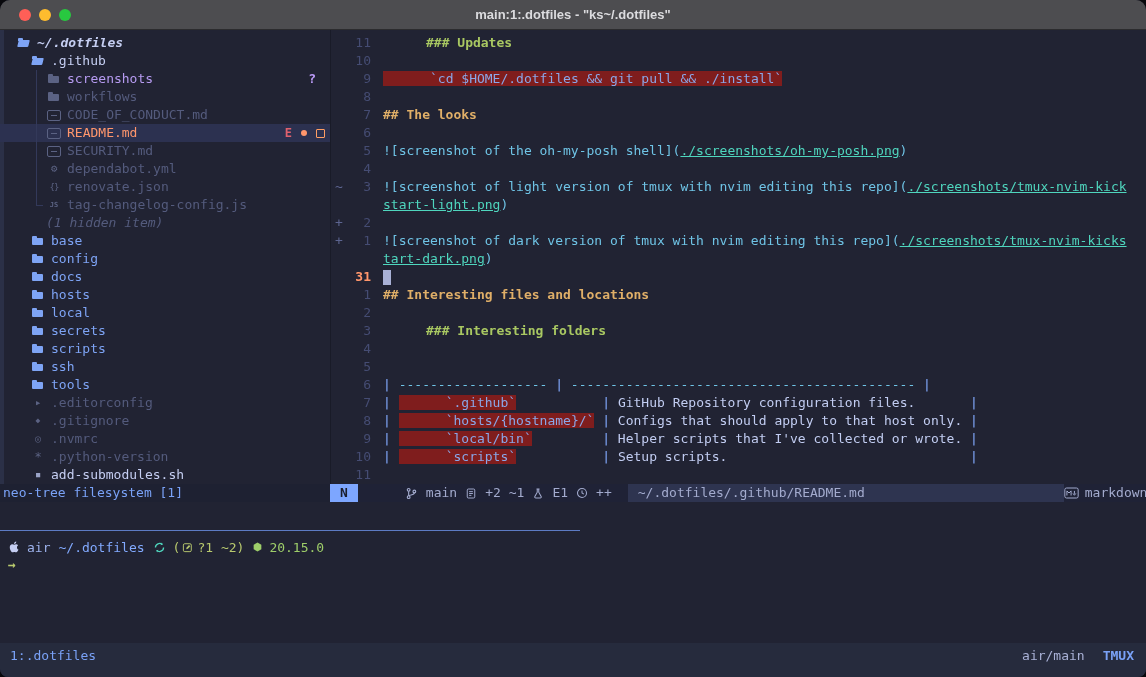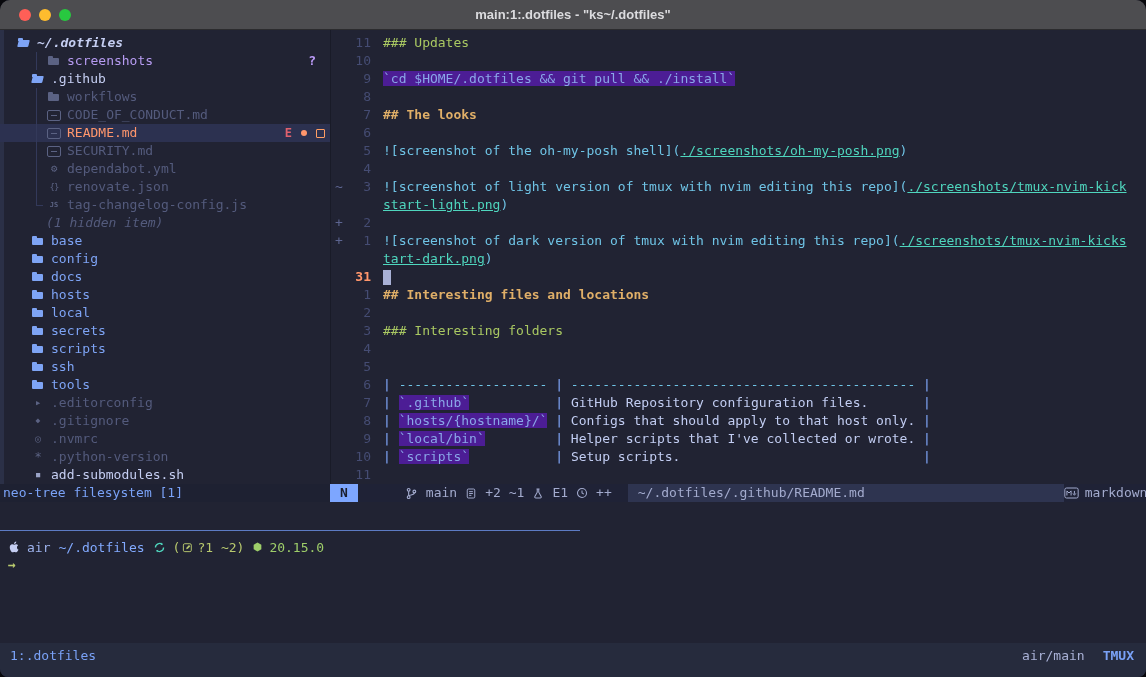--- a/index.html
+++ b/index.html
@@ -62,22 +62,22 @@
   .mk-sq { width:9px; height:9px; border:1.5px solid #ff9e64; border-radius:1px; }
 
   
   .editor { flex:1; border-left:1px solid #191b28; padding-top:4px; overflow:hidden; }
   .eline { height:18px; display:flex; font-size:13px; line-height:18px; white-space:pre; }
   .sign { width:14px; flex:none; padding-left:4px; color:#5d6591; }
   .nr { width:26px; flex:none; text-align:right; color:#454c73; }
   .nr.cur { color:#ff966c; font-weight:bold; }
   .etext { margin-left:12px; }
   .h2 { color:#e0af68; font-weight:bold; }
-  .h3 { color:#a9c862; font-weight:normal; }
-  .code { color:#8aa7e8; background:#4c1d95; }
+  .h3 { color:#a9c862; font-weight:bold;margin-left:43px; }
+  .code { color:#8aa7e8; background:#7f1d1d;padding-left:47px; }
   .link { color:#6fc4e6; }
   .url { color:#4fd6be; text-decoration:underline; }
   .punct { color:#82aaff; }
   .dash { color:#6fc4e6; }
   .th { color:#82aaff; font-weight:bold; }
   .plain { color:#c2cdf2; }
   .cursor { display:inline-block; width:8px; height:15px; background:#a9b1d6; transform:translateY(2px); }
 
   
   .statusrow { height:18px; flex:none; display:flex; font-size:13px; line-height:18px; }
@@ -127,22 +127,22 @@
       <span class="light green"></span>
     </div>
     <span class="title">main:1:.dotfiles - "ks~/.dotfiles"</span>
   </div>
 
   <div class="main">
     <div class="sidebar">
       <div class="leftstrip"></div>
       <div>
           <div class="srow"><span class="indent d0"></span><span class="ticon i-folder-open icls-blue"></span><span class="tlabel root">~/.dotfiles</span></div>
+          <div class="srow"><span class="indent d1"></span><span class="ticon i-folder-open icls-blue"></span><span class="tlabel bright">.github</span></div>
           <div class="srow"><span class="indent d2 guide"></span><span class="ticon i-folder icls-dim"></span><span class="tlabel untracked">screenshots</span><span class="badge-q">?</span></div>
-          <div class="srow"><span class="indent d1"></span><span class="ticon i-folder-open icls-blue"></span><span class="tlabel bright">.github</span></div>
           <div class="srow"><span class="indent d2 guide"></span><span class="ticon i-folder icls-dim"></span><span class="tlabel dim">workflows</span></div>
           <div class="srow"><span class="indent d2 guide"></span><span class="ticon i-md icls-dim"></span><span class="tlabel dim">CODE_OF_CONDUCT.md</span></div>
           <div class="srow selected"><span class="indent d2 guide"></span><span class="ticon i-md icls-dim"></span><span class="tlabel active">README.md</span><span class="markers"><span class="mk-e">E</span><span class="mk-dot"></span><span class="mk-sq"></span></span></div>
           <div class="srow"><span class="indent d2 guide"></span><span class="ticon i-md icls-dim"></span><span class="tlabel dim">SECURITY.md</span></div>
           <div class="srow"><span class="indent d2 guide"></span><span class="ticon i-gear icls-dim"></span><span class="tlabel dim">dependabot.yml</span></div>
           <div class="srow"><span class="indent d2 guide"></span><span class="ticon i-braces icls-dim"></span><span class="tlabel dim">renovate.json</span></div>
           <div class="srow"><span class="indent d2 guide last"></span><span class="ticon i-js icls-dim"></span><span class="tlabel dim">tag-changelog-config.js</span></div>
           <div class="srow"><span class="indent d2"></span><span class="tlabel note">(1 hidden item)</span></div>
           <div class="srow"><span class="indent d1"></span><span class="ticon i-folder icls-blue"></span><span class="tlabel folder">base</span></div>
           <div class="srow"><span class="indent d1"></span><span class="ticon i-folder icls-blue"></span><span class="tlabel folder">config</span></div>

